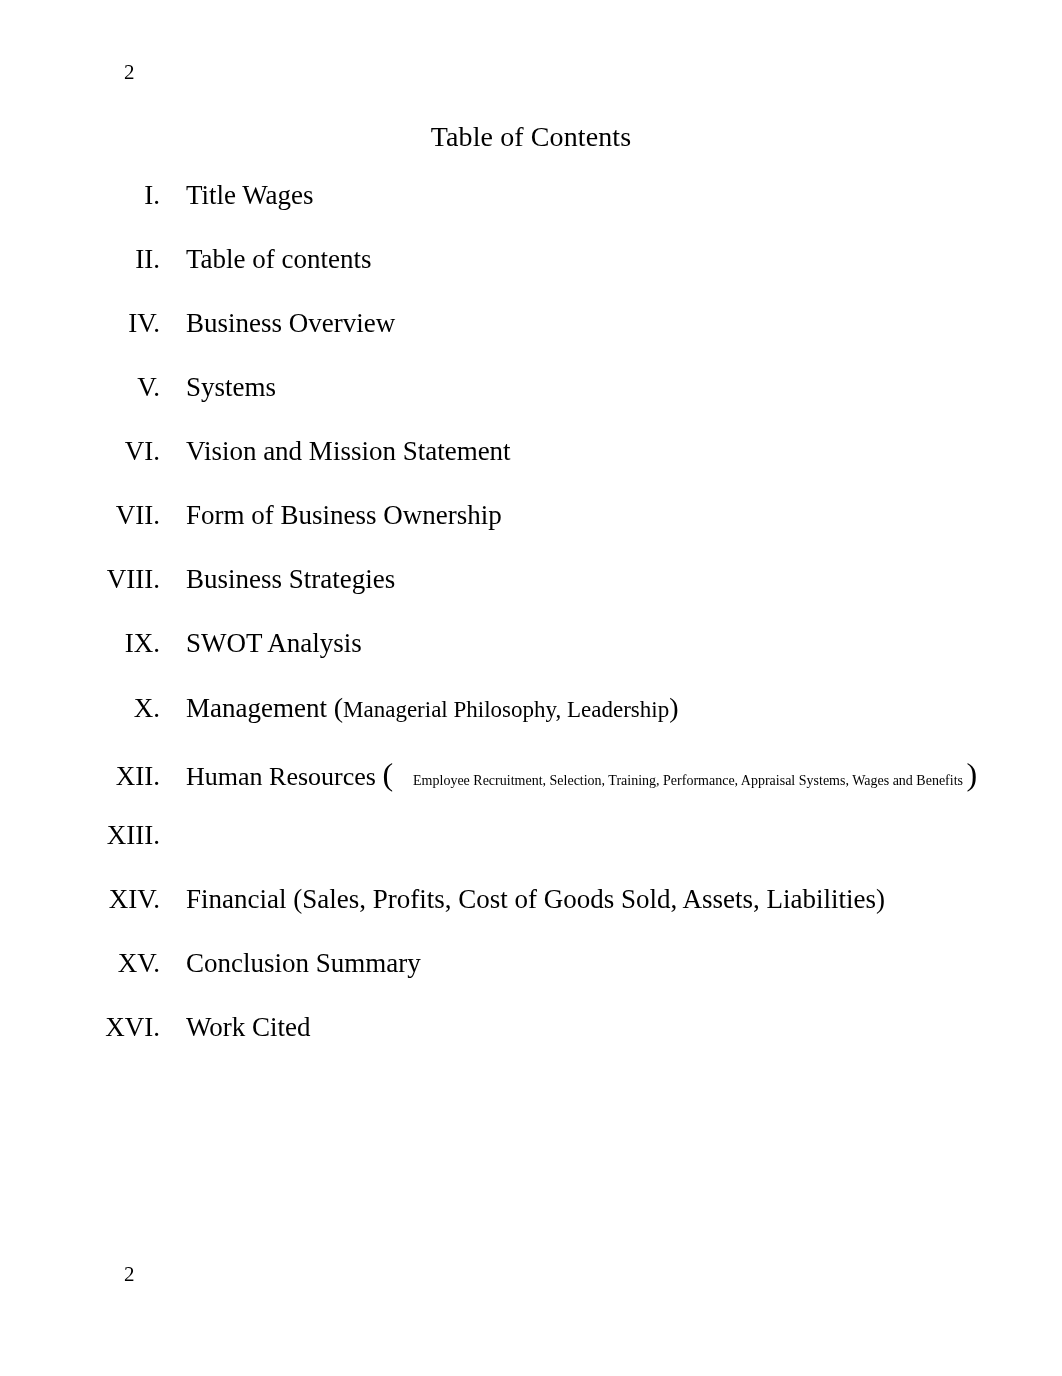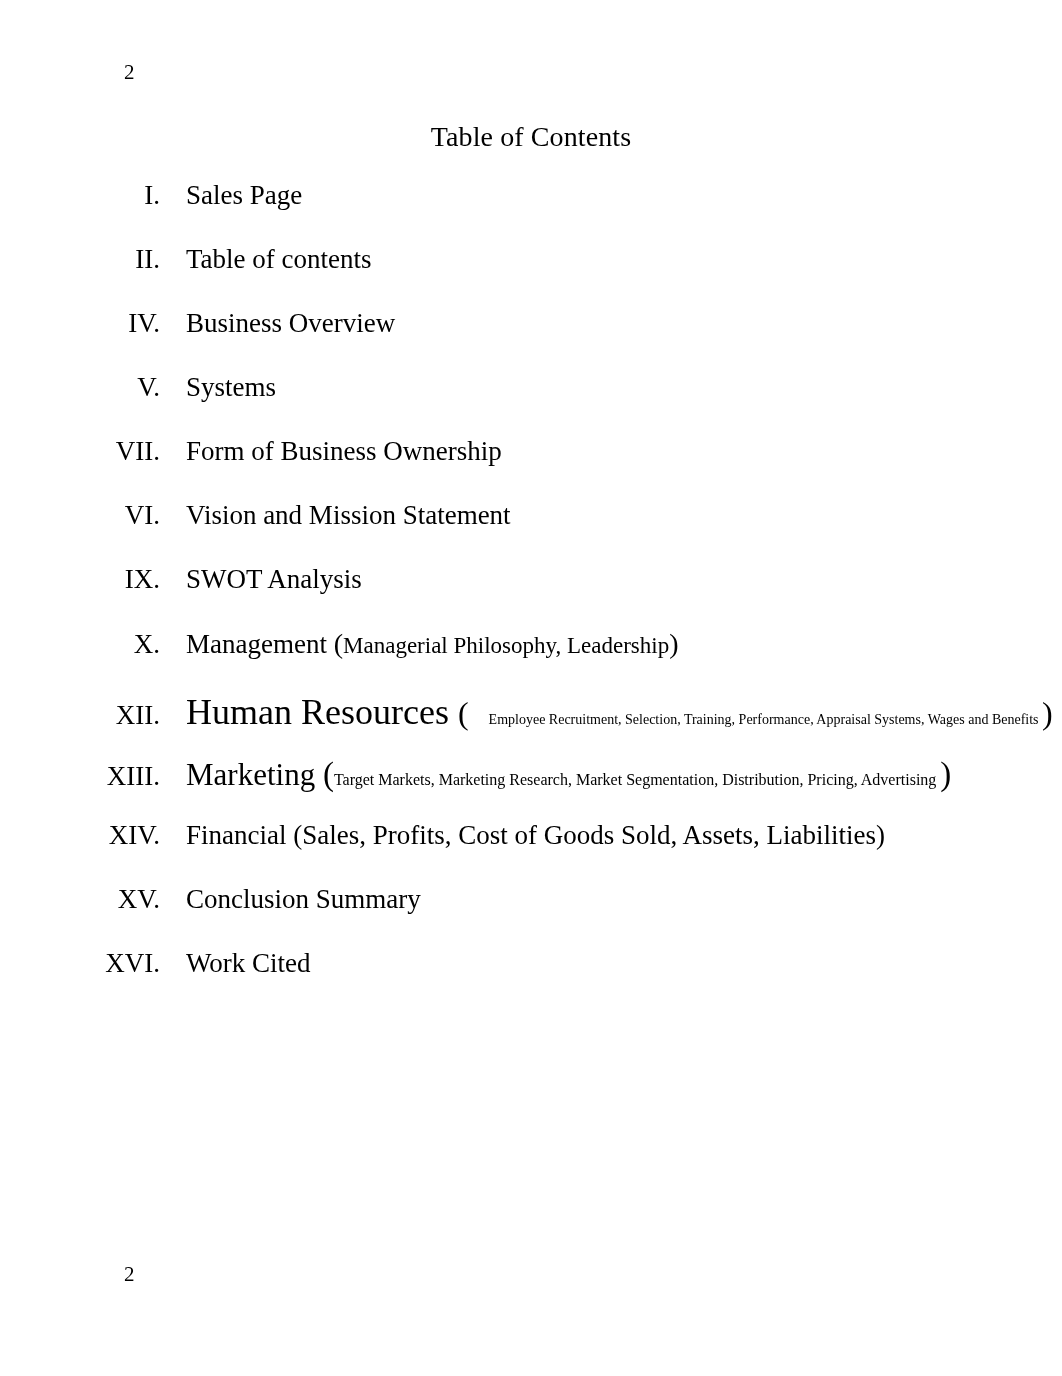--- a/index.html
+++ b/index.html
@@ -86,21 +86,21 @@
   .v-mgmt    .toc-main   { font-size: 27px; font-family: Liberation Serif, serif; }
   .v-mgmt    .toc-detail { font-size: 23px; }
   .v-mgmt    .toc-paren-open,
   .v-mgmt    .toc-paren-close { font-size: 28px; }
 
   .v-ops     .toc-main   { font-size: 29px; }
   .v-ops     .toc-detail { font-size: 20px; }
   .v-ops     .toc-paren-open,
   .v-ops     .toc-paren-close { font-size: 31px; }
 
-  .v-hr      .toc-main   { font-size: 36px; }
+  .v-hr      .toc-main   { font-size: 26px; }
   .v-hr      .toc-detail { font-size: 14px; margin-left: 20px; }
   .v-hr      .toc-paren-open,
   .v-hr      .toc-paren-close { font-size: 32px; }
 
   .v-mkt     .toc-main   { font-size: 31px; }
   .v-mkt     .toc-detail { font-size: 16px; }
   .v-mkt     .toc-paren-open,
   .v-mkt     .toc-paren-close { font-size: 33px; }
 </style>
 </head>
@@ -108,57 +108,60 @@
 
 <div class="page">
 
   <div class="page-number header">2</div>
 
   <div class="doc-title">Table of Contents</div>
 
   <div class="toc">
       <div class="toc-row v-normal">
         <div class="toc-numeral">I.</div>
-        <div class="toc-label"><span class="toc-main">Sales Page</span></div>
+        <div class="toc-label"><span class="toc-main">Title Wages</span></div>
       </div>
       <div class="toc-row v-normal">
         <div class="toc-numeral">II.</div>
         <div class="toc-label"><span class="toc-main">Table of contents</span></div>
       </div>
       <div class="toc-row v-normal">
         <div class="toc-numeral">IV.</div>
         <div class="toc-label"><span class="toc-main">Business Overview</span></div>
       </div>
       <div class="toc-row v-normal">
         <div class="toc-numeral">V.</div>
         <div class="toc-label"><span class="toc-main">Systems</span></div>
       </div>
       <div class="toc-row v-normal">
+        <div class="toc-numeral">VI.</div>
+        <div class="toc-label"><span class="toc-main">Vision and Mission Statement</span></div>
+      </div>
+      <div class="toc-row v-normal">
         <div class="toc-numeral">VII.</div>
         <div class="toc-label"><span class="toc-main">Form of Business Ownership</span></div>
       </div>
       <div class="toc-row v-normal">
-        <div class="toc-numeral">VI.</div>
-        <div class="toc-label"><span class="toc-main">Vision and Mission Statement</span></div>
+        <div class="toc-numeral">VIII.</div>
+        <div class="toc-label"><span class="toc-main">Business Strategies</span></div>
       </div>
       <div class="toc-row v-normal">
         <div class="toc-numeral">IX.</div>
         <div class="toc-label"><span class="toc-main">SWOT Analysis</span></div>
       </div>
       <div class="toc-row v-mgmt">
         <div class="toc-numeral">X.</div>
         <div class="toc-label"><span class="toc-main">Management </span><span class="toc-paren-open">(</span><span class="toc-detail">Managerial Philosophy, Leadership</span><span class="toc-paren-close">)</span></div>
       </div>
       <div class="toc-row v-hr">
         <div class="toc-numeral">XII.</div>
         <div class="toc-label"><span class="toc-main">Human Resources </span><span class="toc-paren-open">(</span><span class="toc-detail">Employee Recruitment, Selection, Training, Performance, Appraisal Systems, Wages and Benefits </span><span class="toc-paren-close">)</span></div>
       </div>
       <div class="toc-row v-mkt">
         <div class="toc-numeral">XIII.</div>
-        <div class="toc-label"><span class="toc-main">Marketing </span><span class="toc-paren-open">(</span><span class="toc-detail">Target Markets, Marketing Research, Market Segmentation, Distribution, Pricing, Advertising </span><span class="toc-paren-close">)</span></div>
       </div>
       <div class="toc-row v-normal">
         <div class="toc-numeral">XIV.</div>
         <div class="toc-label"><span class="toc-main">Financial </span><span class="toc-paren-open">(</span><span class="toc-detail">Sales, Profits, Cost of Goods Sold, Assets, Liabilities</span><span class="toc-paren-close">)</span></div>
       </div>
       <div class="toc-row v-normal">
         <div class="toc-numeral">XV.</div>
         <div class="toc-label"><span class="toc-main">Conclusion Summary</span></div>
       </div>
       <div class="toc-row v-normal">

